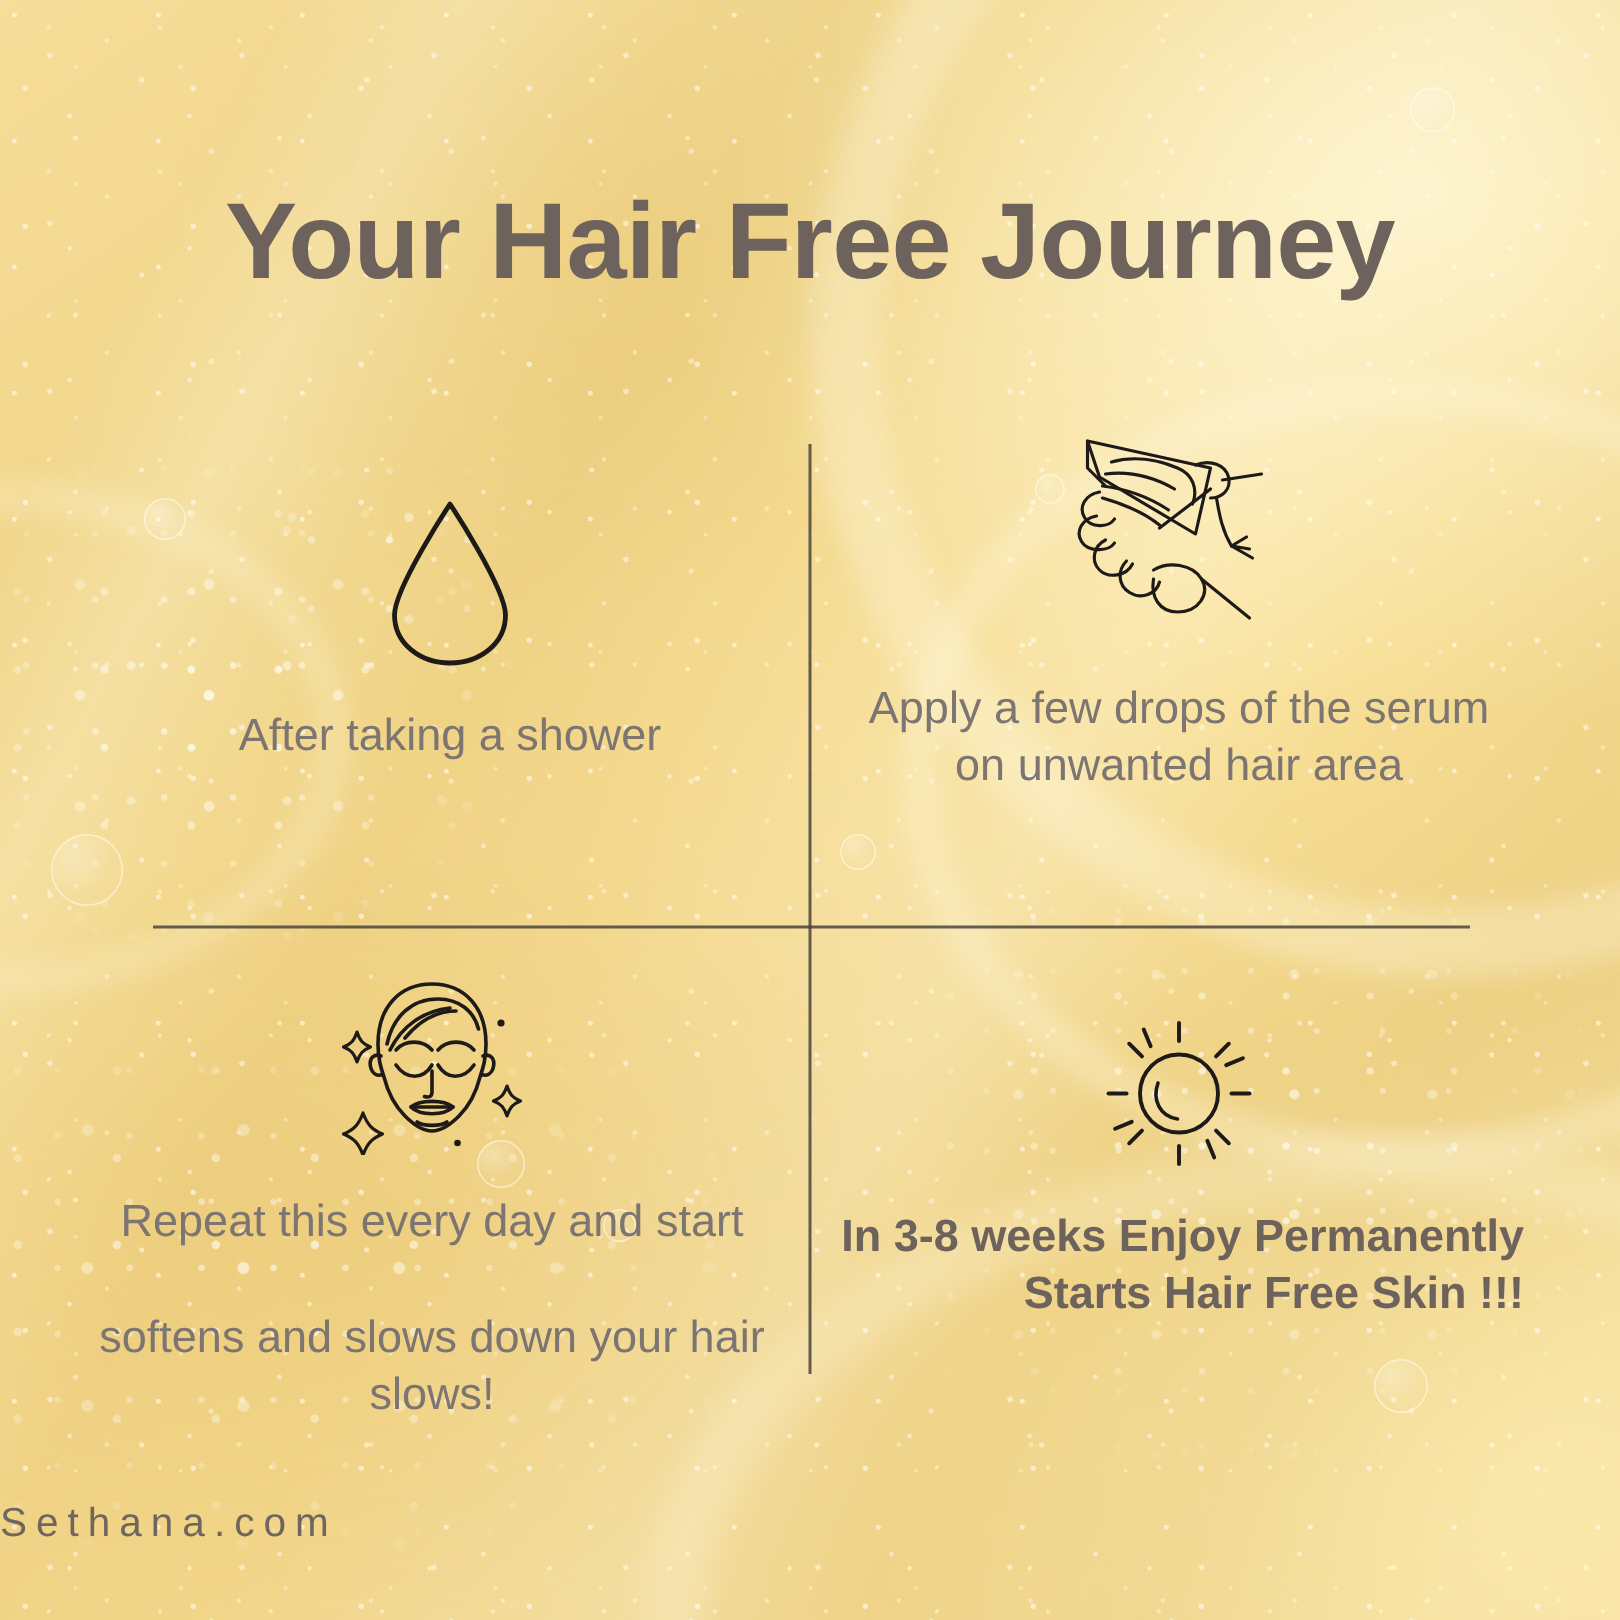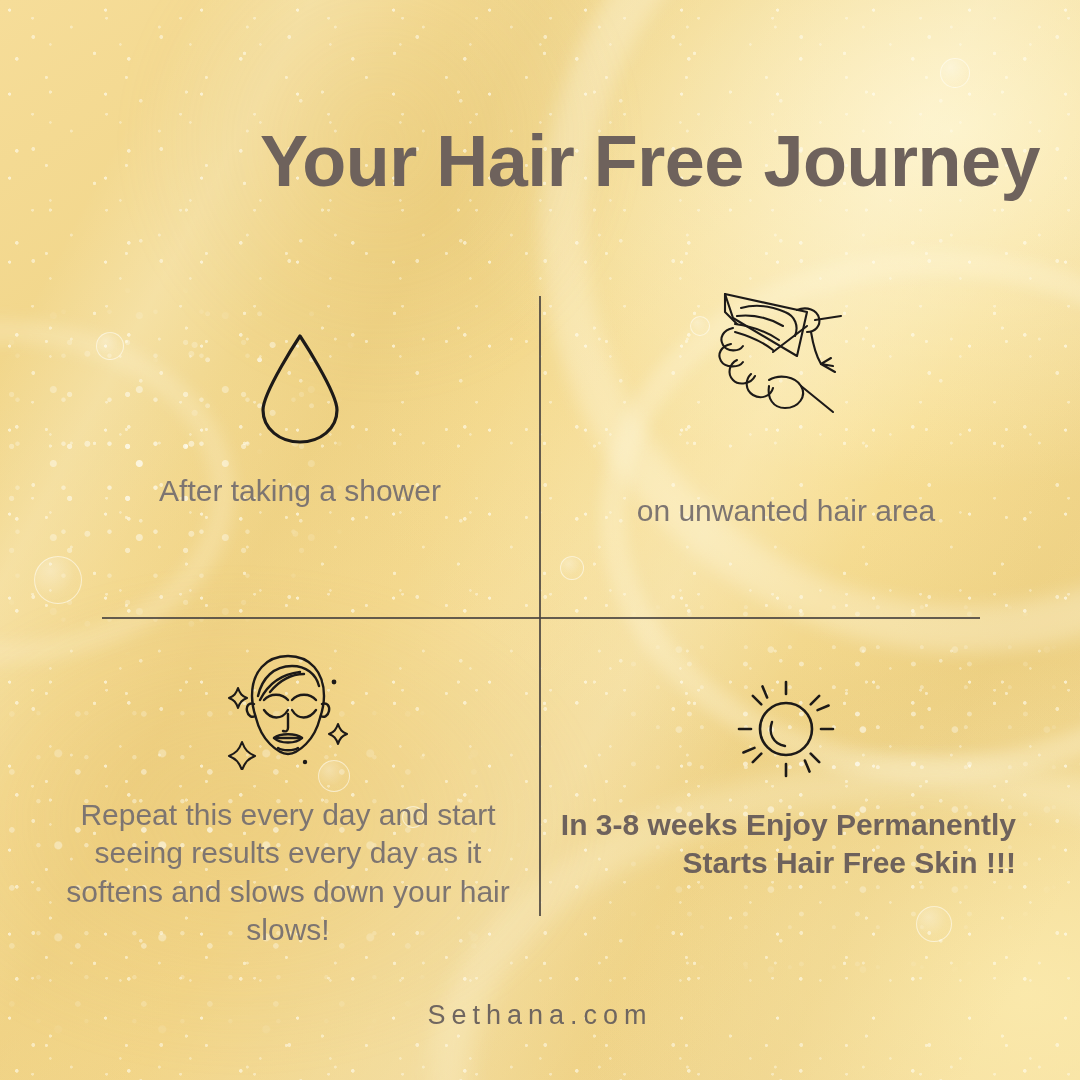--- a/index.html
+++ b/index.html
@@ -169,21 +169,21 @@
     border-radius: 50%;
     border: 1.5px solid rgba(255,255,250,0.55);
     background: radial-gradient(circle at 34% 30%, rgba(255,255,252,0.30) 0%, rgba(255,255,252,0.04) 55%, rgba(240,212,136,0.10) 100%);
   }
 
   
   .headline {
     position: absolute;
     left: 0; right: 0;
     top: 72px;
-    text-align: right;
+    text-align: center;
     color: #6e625c;
     font-size: 72px;
     font-weight: bold;
     line-height: 1.14;
     letter-spacing: -0.5px;
     padding: 0 40px;
     box-sizing: border-box;
     margin-top: 48px;
   }
   .headline .line { display: block; white-space: nowrap; }
@@ -242,21 +242,20 @@
   .caption.bold {
     color: #6e625c;
     font-weight: bold;
   }
 
   
   .footer {
     position: absolute;
     left: 0; right: 0;
     top: 1000px;
-    text-align: center;
     color: #6f6660;
     font-size: 27px;
     letter-spacing: 6px;
     font-weight: normal;
   }
 
   svg { display: block; }
 </style>
 </head>
 <body>
@@ -334,21 +333,21 @@
               <path d="M110 82 L124 90 M110 82 L120 76 M110 82 L122 84"></path>
 
               <path d="M58 98 C68 92 84 94 90 104 C96 114 88 126 74 126 C62 126 56 116 58 104"></path>
               <path d="M90 104 L122 130"></path>
               <path d="M62 70 L96 44"></path>
             </g>
           </svg>
         </span>
       </div>
       <div class="caption">
-        <br>
+        <span>Apply a few drops of the serum</span><br>
         <span>on unwanted hair area</span>
       </div>
     </div>
 
     <div class="cell cell-bl">
       <div class="icon-wrap">
         <span>
           <svg width="124" height="122" viewBox="0 0 124 122">
             <g fill="none" stroke="#1d1a18" stroke-width="2.4" stroke-linecap="round" stroke-linejoin="round">
 
@@ -385,21 +384,21 @@
             </g>
             <g fill="#1d1a18">
               <circle cx="108" cy="34" r="2.4"></circle>
               <circle cx="79" cy="114" r="2.2"></circle>
             </g>
           </svg>
         </span>
       </div>
       <div class="caption">
         <span>Repeat this every day and start</span><br>
-        <span>seeing results every day as it</span><br>
+        <br>
         <span>softens and slows down your hair</span><br>
         <span>slows!</span>
       </div>
     </div>
 
     <div class="cell cell-br">
       <div class="icon-wrap">
         <span>
           <svg width="102" height="102" viewBox="0 0 102 102">
             <g fill="none" stroke="#1d1a18" stroke-width="2.6" stroke-linecap="round">

